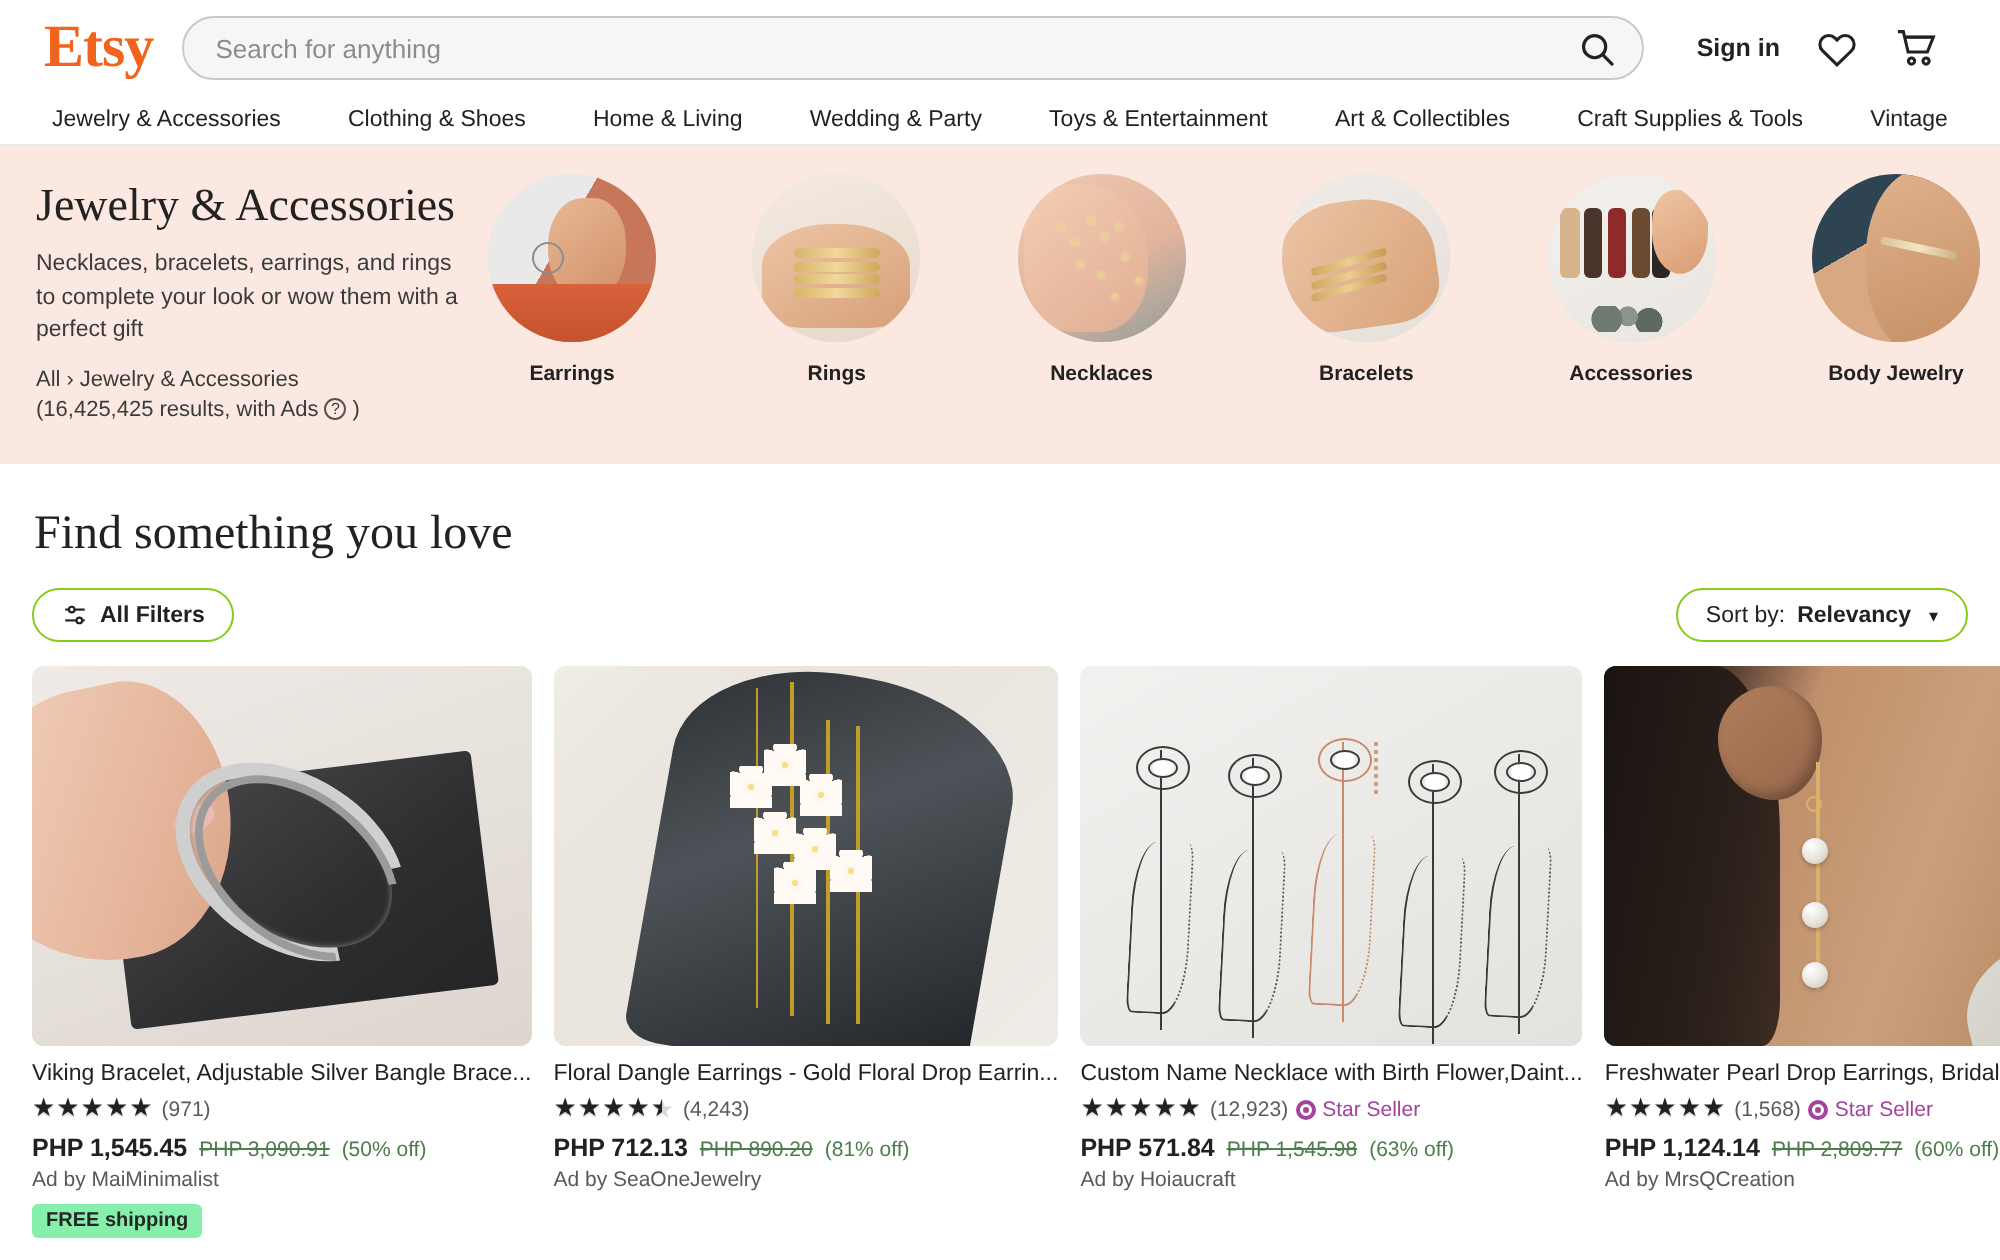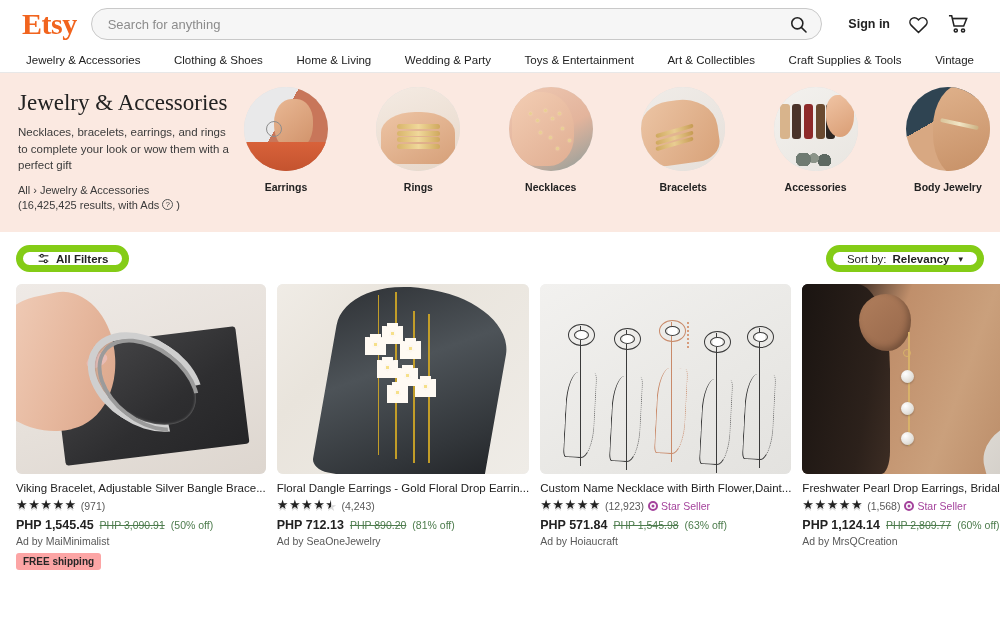--- a/index.html
+++ b/index.html
@@ -195,21 +195,21 @@
     margin: 22px 0 0 0;
     padding-left: 1px;
   }
   .filter-row {
     display: flex;
     align-items: center;
     justify-content: space-between;
     margin-top: 13px;
   }
   .pill {
-    border: 7px solid #84cc16;
+    border: 1px solid #84cc16;
     border-radius: 999px;
     background: #fff;
     font-size: 11.5px;
     font-weight: 700;
     color: #222;
     padding: 0 14px;
     height: 27px;
     display: inline-flex;
     align-items: center;
     gap: 6px;
@@ -277,21 +277,21 @@
   }
   .price { font-size: 12.5px; font-weight: 700; color: #222; }
   .old-price {
     font-size: 10.5px; color: #4d7c4d; text-decoration: line-through;
   }
   .discount { font-size: 10.5px; color: #4d7c4d; }
   .adby { font-size: 10.5px; color: #595959; margin-top: 3px; }
   .free-ship {
     display: inline-block;
     margin-top: 6px;
-    background: #fca5a5;
+    background: #86efac;
     color: #262626;
     font-size: 10px;
     font-weight: 700;
     padding: 3px 7px;
     border-radius: 3px;
   }
 
   
   .ph { position: absolute; inset: 0; }
 
@@ -614,20 +614,21 @@
             <div class="leg"></div>
             <div class="anklet"></div>
           </div>
       </div>
       <span class="cat-label">Body Jewelry</span>
     </a>
   </div>
 </section>
 
 <main class="main">
+  <h2 class="find-title">Find something you love</h2>
 
   <div class="filter-row">
     <button class="pill">
       <svg width="13" height="13" viewBox="0 0 24 24" stroke="#222" stroke-width="2" fill="none">
         <line x1="3" y1="7" x2="21" y2="7"></line>
           <line x1="3" y1="17" x2="21" y2="17"></line>
         <circle cx="9" cy="7" r="2.6" fill="#fff"></circle>
           <circle cx="16" cy="17" r="2.6" fill="#fff"></circle>
       </svg>
       <span>All Filters</span>

